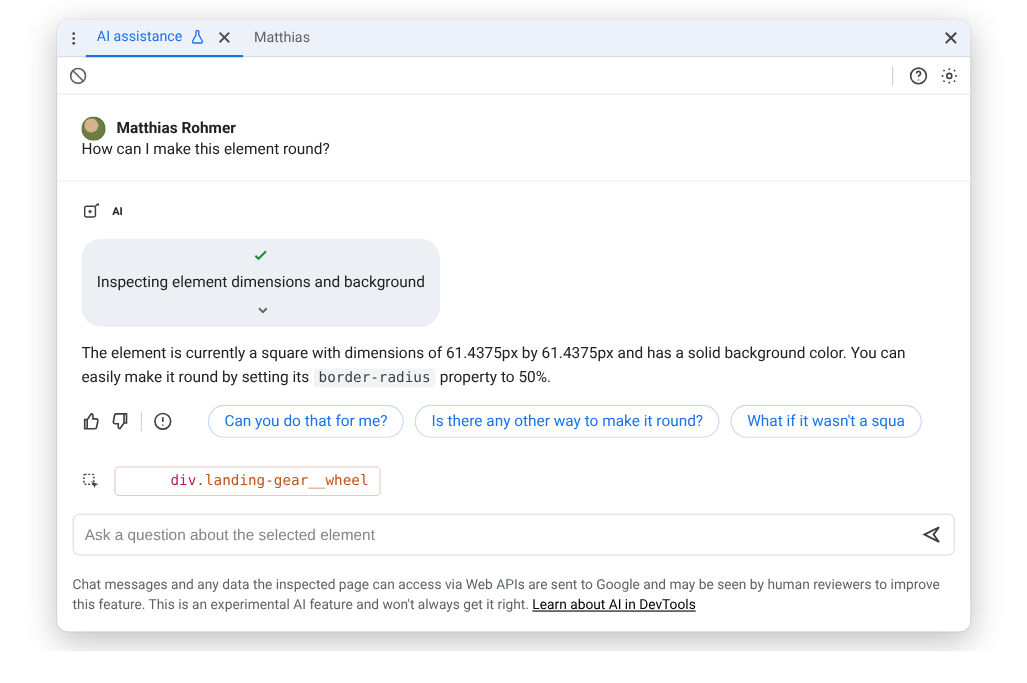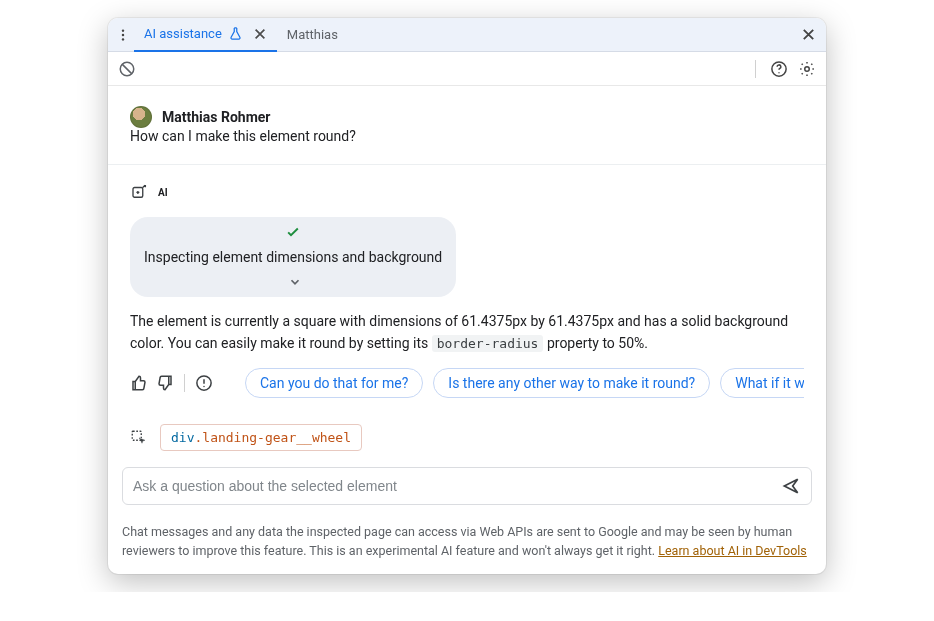--- a/index.html
+++ b/index.html
@@ -5,21 +5,21 @@
 * { margin: 0; padding: 0; box-sizing: border-box; }
 body {
   font-family: -apple-system, BlinkMacSystemFont, "Segoe UI", Roboto, Helvetica, Arial, sans-serif;
   background: #fff;
   display: flex;
   justify-content: center;
   align-items: flex-start;
   padding: 18px;
 }
 .panel {
-  width: 718px;
+  width: 830px;
   border-radius: 10px;
   box-shadow: 0 8px 30px rgba(0,0,0,0.25), 0 0 0 1px rgba(0,0,0,0.06);
   overflow: hidden;
   background: #fff;
   font-size: 13px;
   color: #202124;
 }
 .tabbar {
   display: flex;
   align-items: center;
@@ -96,39 +96,39 @@
   border-radius: 16px; padding: 6px 14px; font-size: 14px; cursor:pointer;
   background:#fff;
 }
 
 .selected-row { padding: 16px 22px 10px; display:flex; align-items:center; gap:12px;}
 .sel-icon { width:18px; height:18px; }
 .sel-chip {
   border:1px solid #e8c9c0; border-radius:4px; padding:5px 10px;
   font-family: ui-monospace, SFMono-Regular, Menlo, Consolas, monospace; font-size: 13px;
 }
-.sel-tag { color:#0369a1; }
+.sel-tag { color:#be185d;margin-left:40px; }
 .sel-cls { color:#c05317; }
 
 .input-row { padding: 6px 14px 12px; }
 .input-wrap {
   display:flex; align-items:center;
   border:1px solid #dadce0; border-radius:6px;
   padding: 8px 10px;
 }
 .input-wrap input {
   flex:1; border:none; outline:none; font-size:14px; color:#202124;
 }
 .input-wrap input::placeholder { color:#80868b; }
 .send { width:20px; height:20px; color:#3c4043; }
 
 .disclaimer {
   padding: 6px 14px 14px; font-size: 12.5px; color:#5f6368; line-height:1.45;
 }
-.disclaimer a { color:#a16207; text-decoration: underline; margin-top: 46px; }
+.disclaimer a { color:#000000; text-decoration: underline; margin-top: 46px; }
 svg { display:block; }
 </style>
 </head>
 <body>
 
 <div class="panel">
 
   <div class="tabbar">
     <div class="kebab">
       <svg viewBox="0 0 16 16" width="14" height="14">

